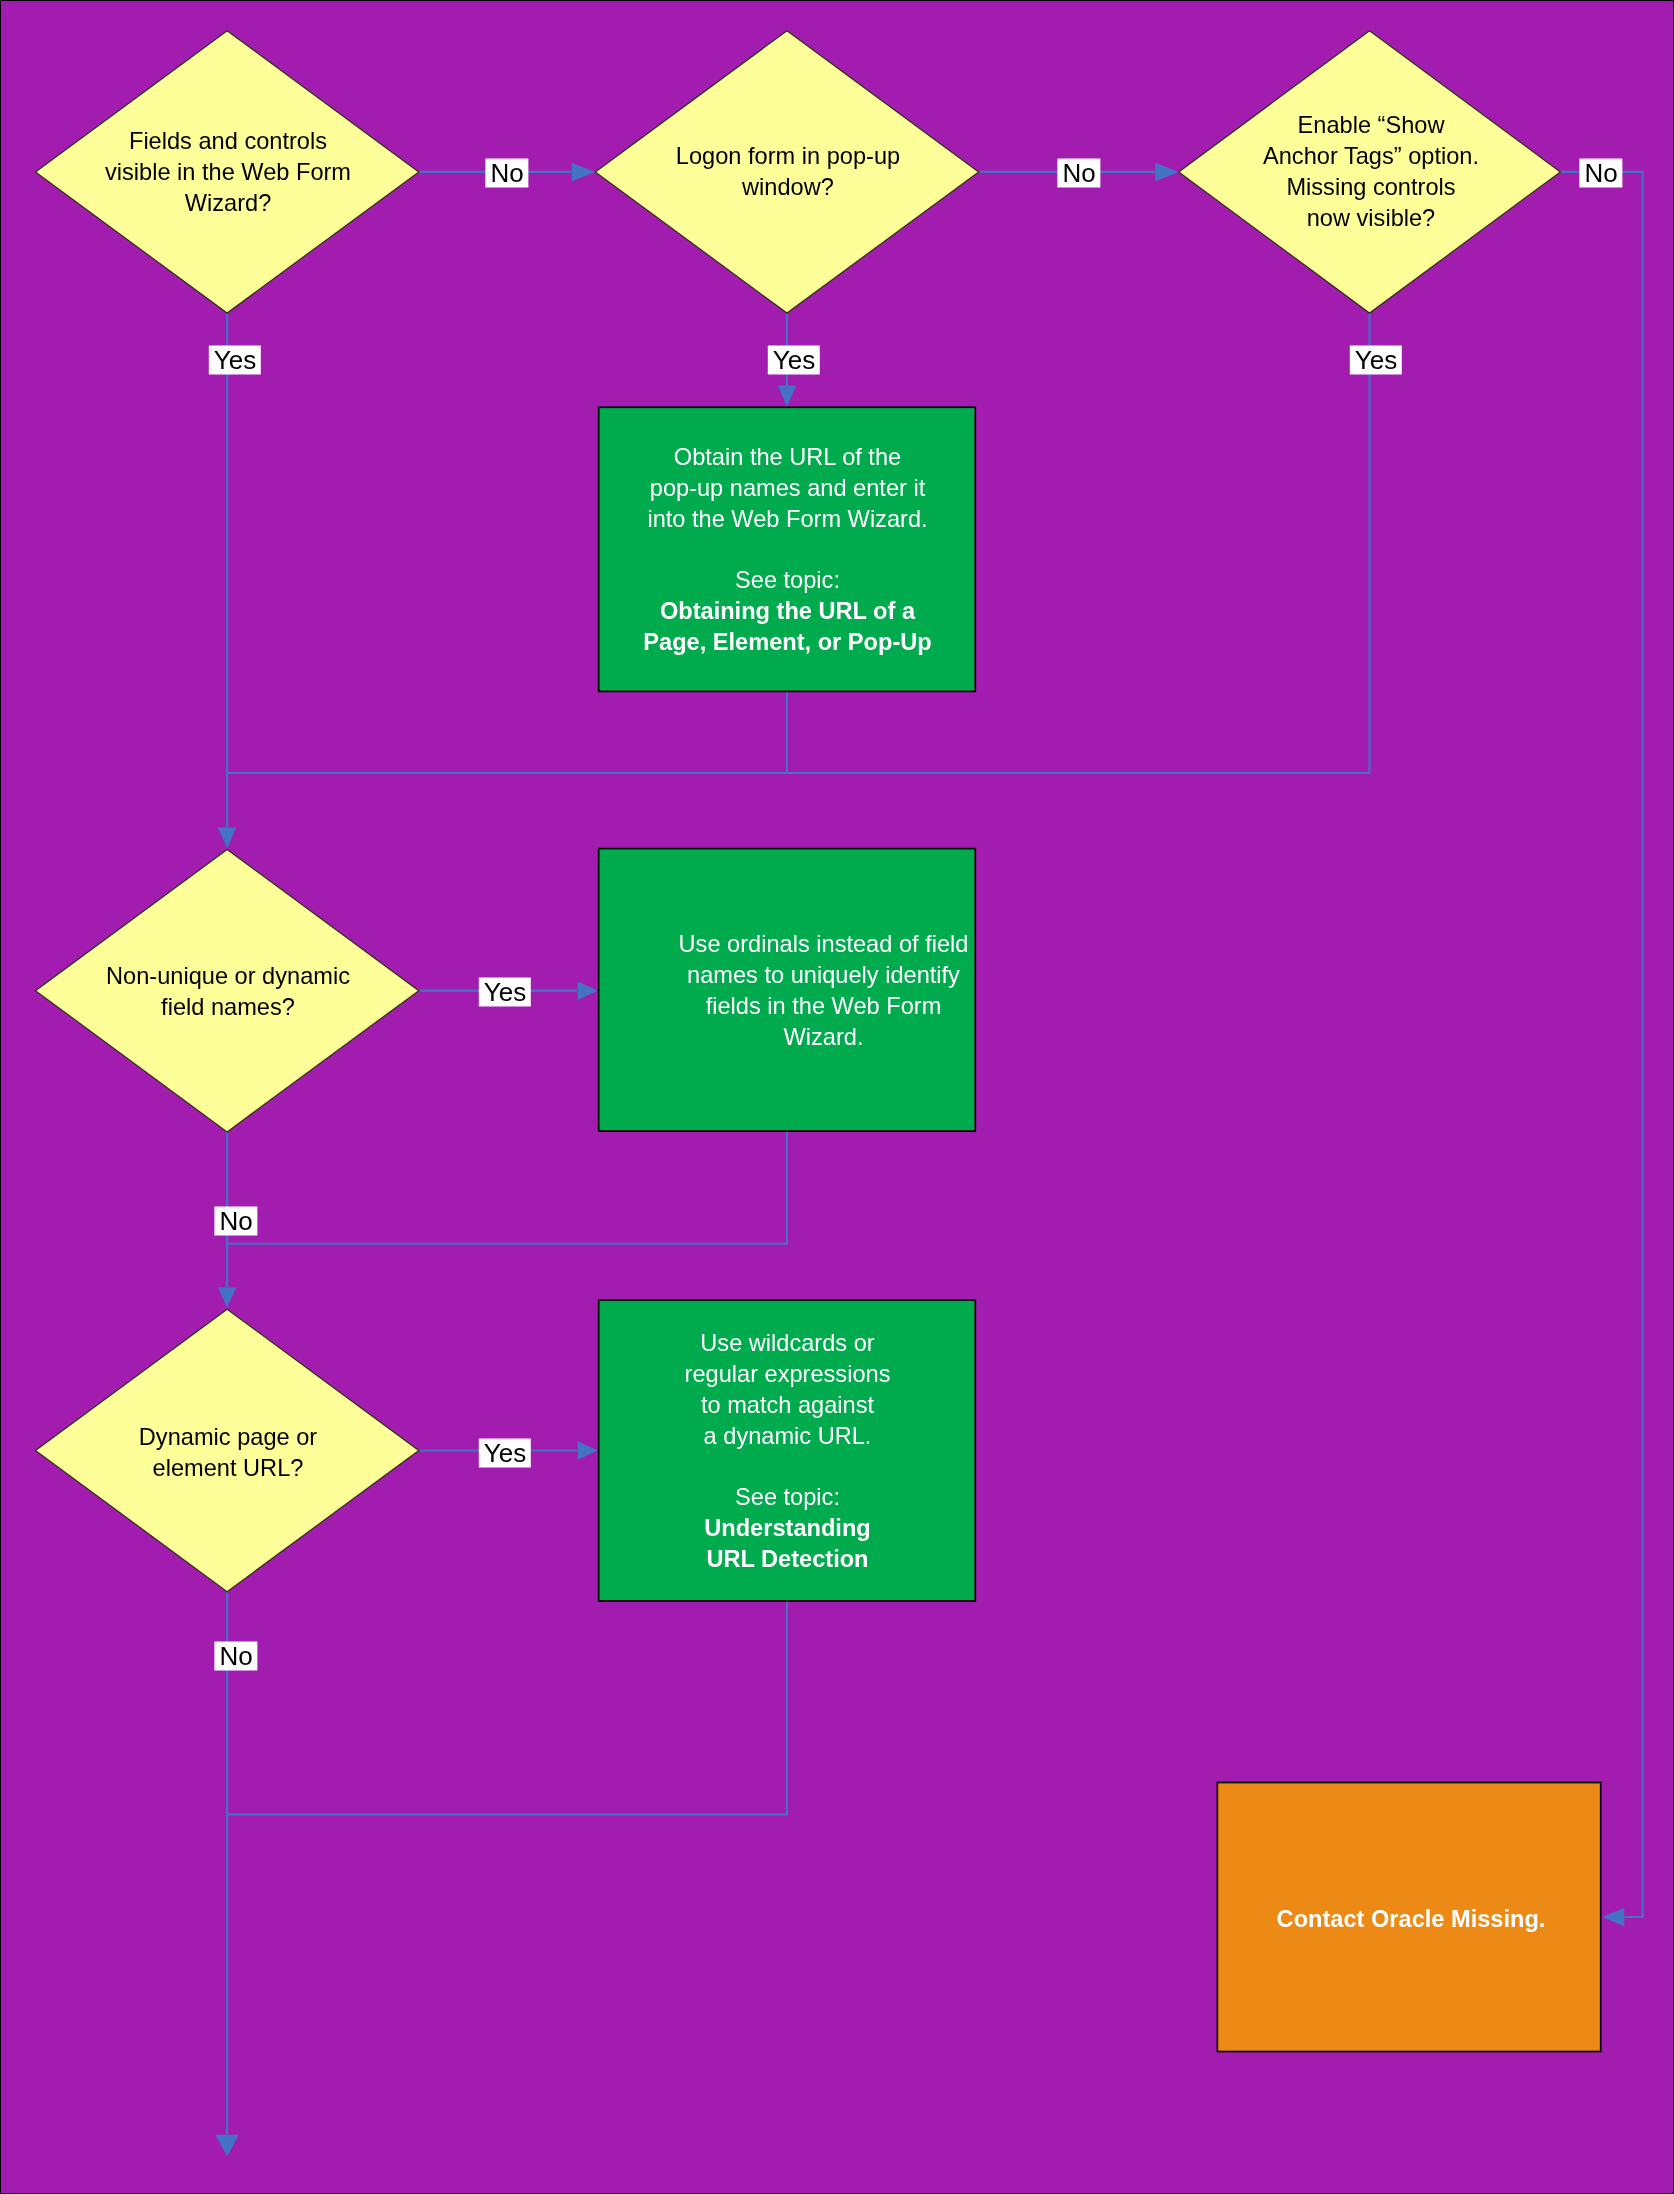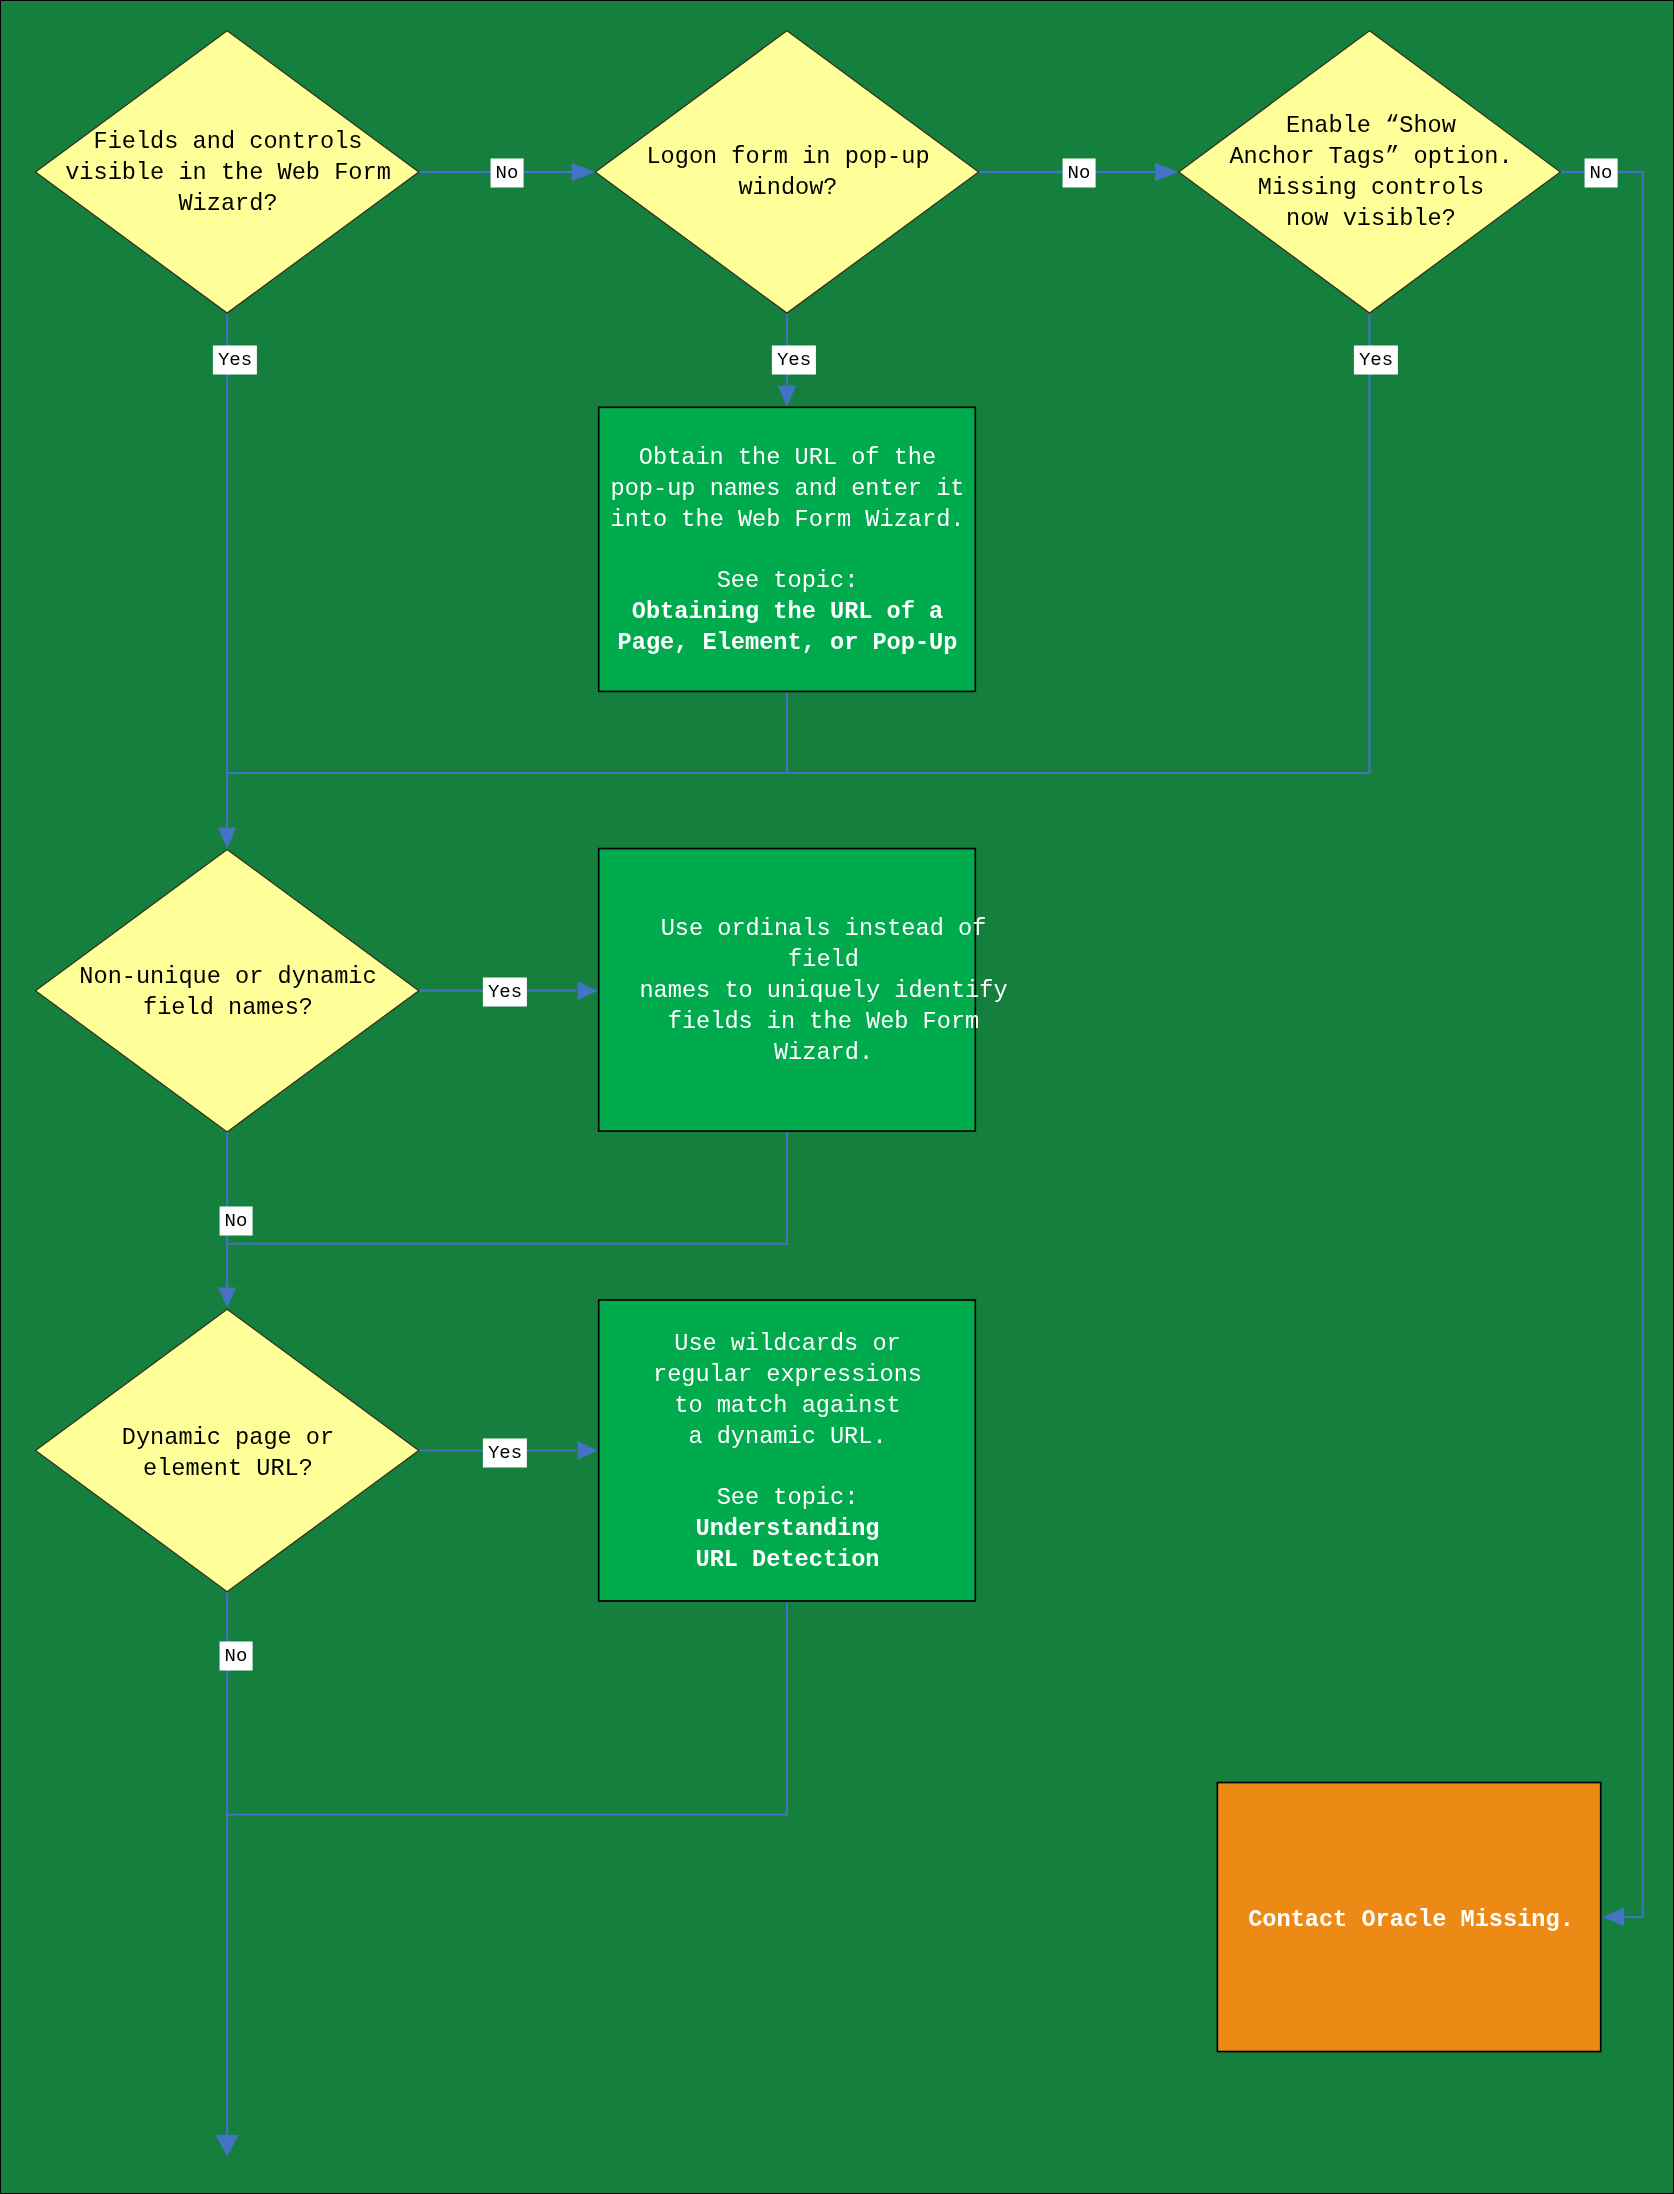--- a/index.html
+++ b/index.html
@@ -1,22 +1,22 @@
 <!DOCTYPE html>
 <html style="font-size:13.5px"><head>
 <meta charset="utf-8">
 <style>
   html,body{margin:0;padding:0;background:#fff;}
   .page{
     position:relative;
     width:1674px;height:2194px;
     box-sizing:border-box;
     border:1.7px solid #000;
-    background:#15803d;
-    font-family:Liberation Mono, monospace;
+    background:#a21caf;
+    font-family:Liberation Sans, sans-serif;
     overflow:hidden;
   }
   .page svg{position:absolute;left:0;top:0;width:100%;height:100%;}
   .decision{stroke:#32321e;stroke-width:1.5;}
   .action{stroke:#000;stroke-width:2;}
   .connector{fill:none;stroke-width:2.5;}
   .node-text{
     position:absolute;
     display:flex;flex-direction:column;
     align-items:center;justify-content:center;
@@ -26,21 +26,21 @@
   }
   .node-text.light{color:#fff;}
   .pre{white-space:pre-line;}
   .bold{font-weight:700;}
   .see-topic{margin-top:30px;}
   .edge-label{
     position:absolute;
     transform:translate(-50%,-50%);
     background:#fff;
     padding:0 5px;
-    font-size:19px;line-height:29px;
+    font-size:26px;line-height:29px;
     color:#000;
     white-space:nowrap;
   }
 </style>
 </head>
 <body>
 
 <div class="page">
 
   <svg viewBox="0 0 1989 2607">

